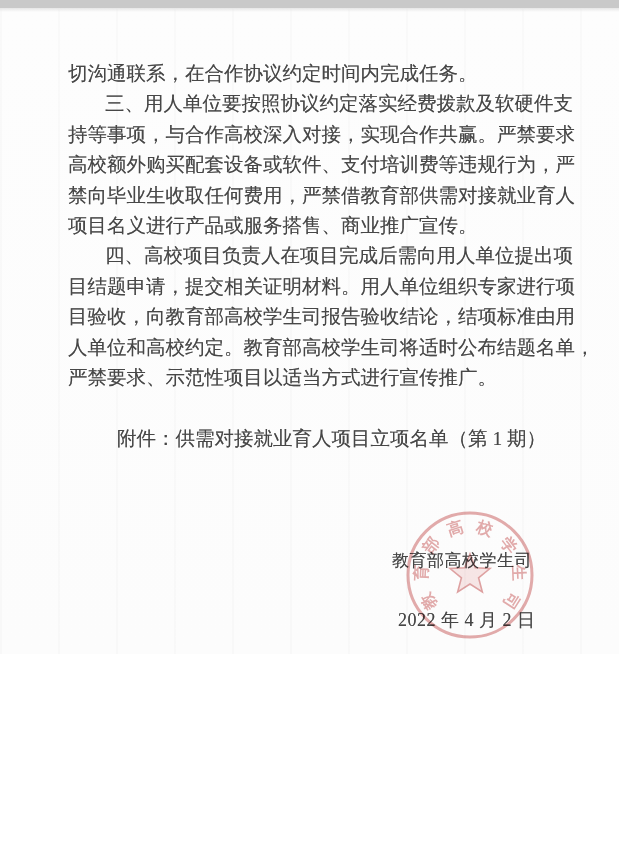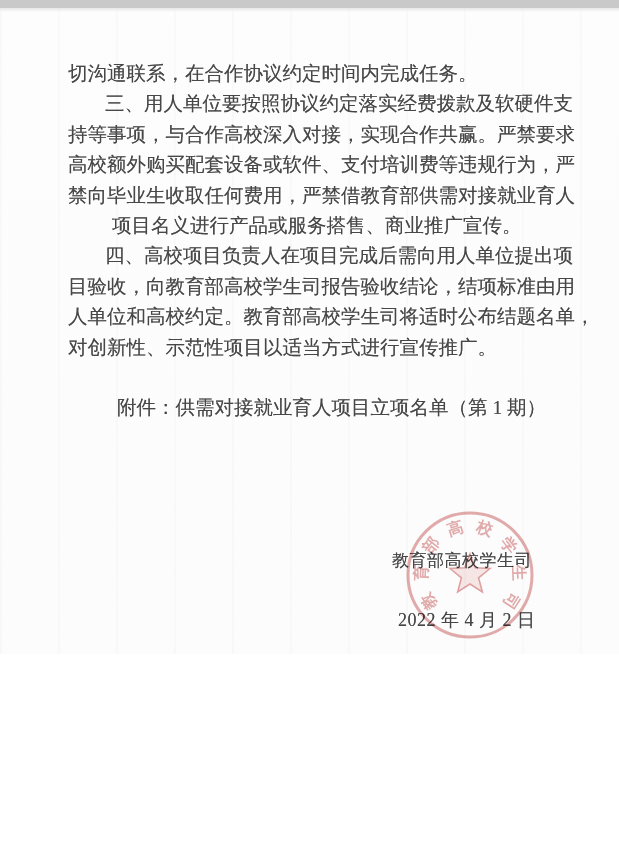--- a/index.html
+++ b/index.html
@@ -79,25 +79,26 @@
 
   <div class="scan-bar" style="background: rgb(201, 201, 201);"></div>
   <div class="scan-bar-fade"></div>
 
   <div class="doc-body">
       <div class="doc-line" style="padding-left: 0px;">切沟通联系，在合作协议约定时间内完成任务。</div>
       <div class="doc-line" style="padding-left: 37px;">三、用人单位要按照协议约定落实经费拨款及软硬件支</div>
       <div class="doc-line" style="padding-left: 0px;">持等事项，与合作高校深入对接，实现合作共赢。严禁要求</div>
       <div class="doc-line" style="padding-left: 0px;">高校额外购买配套设备或软件、支付培训费等违规行为，严</div>
       <div class="doc-line" style="padding-left: 0px;">禁向毕业生收取任何费用，严禁借教育部供需对接就业育人</div>
-      <div class="doc-line" style="padding-left: 0px; margin-left: 44px;">项目名义进行产品或服务搭售、商业推广宣传。</div>
+      <div class="doc-line" style="padding-left: 0px;">项目名义进行产品或服务搭售、商业推广宣传。</div>
       <div class="doc-line" style="padding-left: 37px;">四、高校项目负责人在项目完成后需向用人单位提出项</div>
+      <div class="doc-line" style="padding-left: 0px;">目结题申请，提交相关证明材料。用人单位组织专家进行项</div>
       <div class="doc-line" style="padding-left: 0px;">目验收，向教育部高校学生司报告验收结论，结项标准由用</div>
       <div class="doc-line" style="padding-left: 0px;">人单位和高校约定。教育部高校学生司将适时公布结题名单，</div>
-      <div class="doc-line" style="padding-left: 0px;">对创新性、示范性项目以适当方式进行宣传推广。</div>
+      <div class="doc-line" style="padding-left: 0px;">严禁要求、示范性项目以适当方式进行宣传推广。</div>
       <div class="doc-line" style="padding-left: 0px;"></div>
       <div class="doc-line" style="padding-left: 49px;">附件：供需对接就业育人项目立项名单（第 1 期）</div>
     </div>
 
   <div class="signature-name">教育部高校学生司</div>
 
   <div class="signature-date">2022 年 4 月 2 日</div>
 
   <svg class="seal-svg" viewBox="0 0 140 140">
     <circle id="seal-ring" cx="70" cy="70" r="62" fill="none" stroke-width="3" opacity="0.78" stroke="#d98a8a"></circle>

